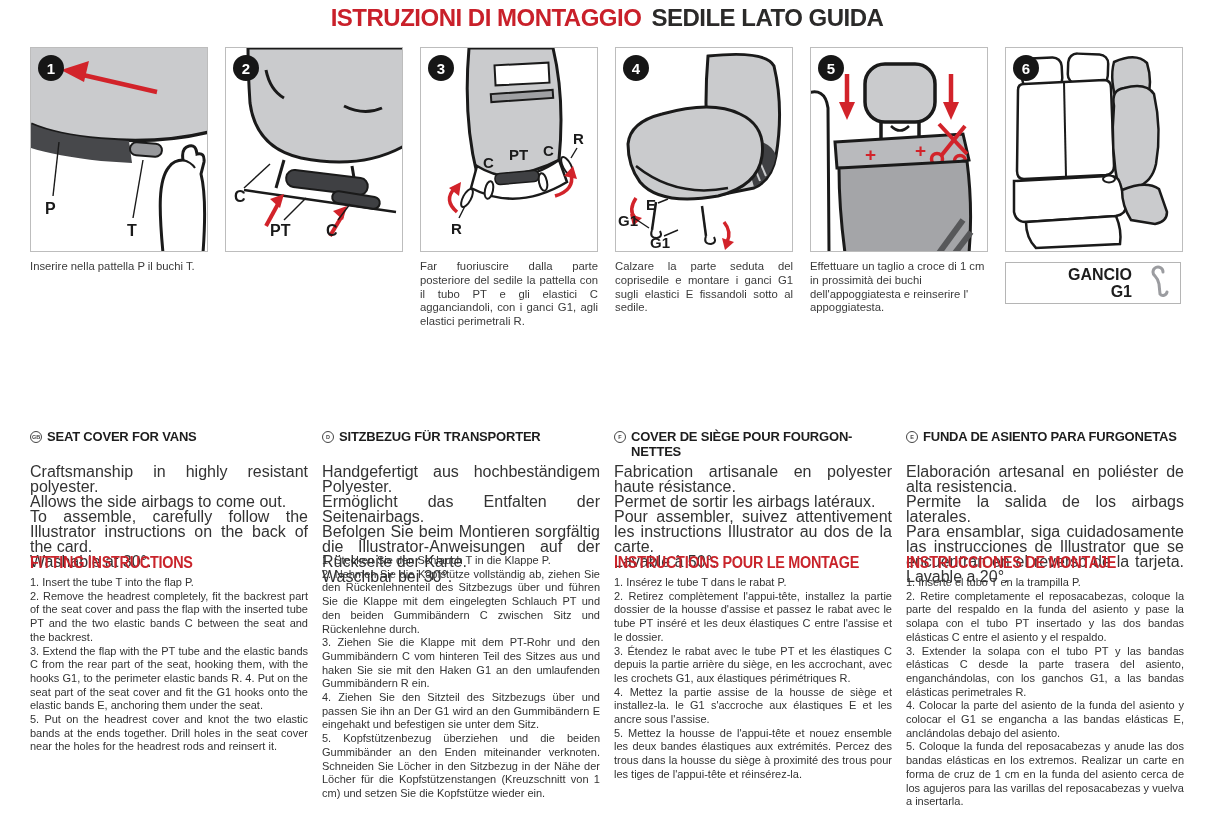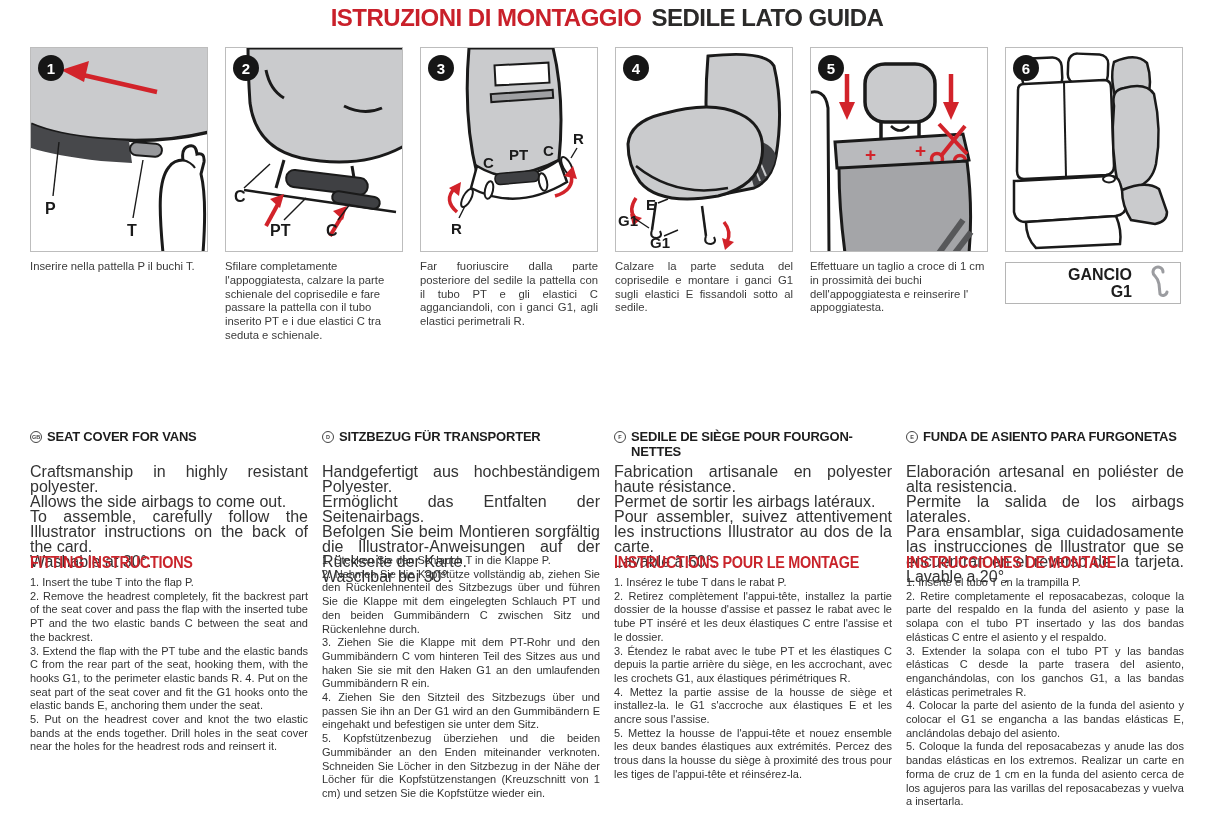--- a/index.html
+++ b/index.html
@@ -86,21 +86,20 @@
           <polygon points="121,158 107,163 117,172" fill="#d2232a"></polygon>
           <line x1="18" y1="140" x2="44" y2="116" stroke="#1a1a1a" stroke-width="1.4"></line>
           <line x1="58" y1="172" x2="80" y2="150" stroke="#1a1a1a" stroke-width="1.4"></line>
           <line x1="112" y1="172" x2="124" y2="156" stroke="#1a1a1a" stroke-width="1.4"></line>
           <text x="8" y="154" font-size="16">C</text>
           <text x="44" y="188" font-size="16">PT</text>
           <text x="100" y="188" font-size="16">C</text>
         </svg>
         <div class="badge">2</div>
       </div>
-      <div class="caption">Sfilare completamente l'appoggiatesta, calzare la parte schienale del coprisedile e fare passare la pattella con il tubo inserito PT e i due elastici C tra seduta e schienale.</div>
     </div>
 
     <div class="panel-col">
       <div class="panel-frame">
         <svg width="178" height="205" viewBox="0 0 178 205">
           <path d="M48,0 H132 Q144,50 138,112 Q100,132 56,126 Q42,70 48,0 Z" fill="#cacbcd" stroke="#1a1a1a" stroke-width="3"></path>
           <rect x="74" y="16" width="54" height="20" fill="#ffffff" stroke="#1a1a1a" stroke-width="2" transform="rotate(-3 101 26)"></rect>
           <rect x="70" y="44" width="62" height="8" fill="#9fa0a3" stroke="#1a1a1a" stroke-width="2" transform="rotate(-4 101 48)"></rect>
           <path d="M56,118 Q95,142 138,112 L146,134 Q96,164 50,140 Z" fill="#ffffff" stroke="#1a1a1a" stroke-width="2.5"></path>
           <rect x="74" y="124" width="44" height="11" rx="5" fill="#3f4043" stroke="#1a1a1a" stroke-width="1.5" transform="rotate(-5 96 130)"></rect>
@@ -241,21 +240,21 @@
       <div class="steps">1. Stecken Sie den Schlauch T in die Klappe P.
 2. Nehmen Sie die Kopfstütze vollständig ab, ziehen Sie den Rückenlehnenteil des Sitzbezugs über und führen Sie die Klappe mit dem eingelegten Schlauch PT und den beiden Gummibändern C zwischen Sitz und Rückenlehne durch.
 3. Ziehen Sie die Klappe mit dem PT-Rohr und den Gummibändern C vom hinteren Teil des Sitzes aus und haken Sie sie mit den Haken G1 an den umlaufenden Gummibändern R ein.
 4. Ziehen Sie den Sitzteil des Sitzbezugs über und passen Sie ihn an Der G1 wird an den Gummibändern E eingehakt und befestigen sie unter dem Sitz.
 5. Kopfstützenbezug überziehen und die beiden Gummibänder an den Enden miteinander verknoten. Schneiden Sie Löcher in den Sitzbezug in der Nähe der Löcher für die Kopfstützenstangen (Kreuzschnitt von 1 cm) und setzen Sie die Kopfstütze wieder ein.</div>
     </div>
 
     <div class="lang-col">
       <div class="lang-header">
         <span class="flag">F</span>
-        <span class="lang-title">SEDILE DE SIÈGE POUR FOURGON-NETTES</span>
+        <span class="lang-title">COVER DE SIÈGE POUR FOURGON-NETTES</span>
       </div>
       <div class="desc">Fabrication artisanale en polyester haute résistance.
 Permet de sortir les airbags latéraux.
 Pour assembler, suivez attentivement les instructions Illustrator au dos de la carte.
 Lavable à 50°.</div>
       <div class="red-head"><span>INSTRUCTIONS POUR LE MONTAGE</span></div>
       <div class="steps">1. Insérez le tube T dans le rabat P.
 2. Retirez complètement l'appui-tête, installez la partie dossier de la housse d'assise et passez le rabat avec le tube PT inséré et les deux élastiques C entre l'assise et le dossier.
 3. Étendez le rabat avec le tube PT et les élastiques C depuis la partie arrière du siège, en les accrochant, avec les crochets G1, aux élastiques périmétriques R.
 4. Mettez la partie assise de la housse de siège et installez-la. le G1 s'accroche aux élastiques E et les ancre sous l'assise.

